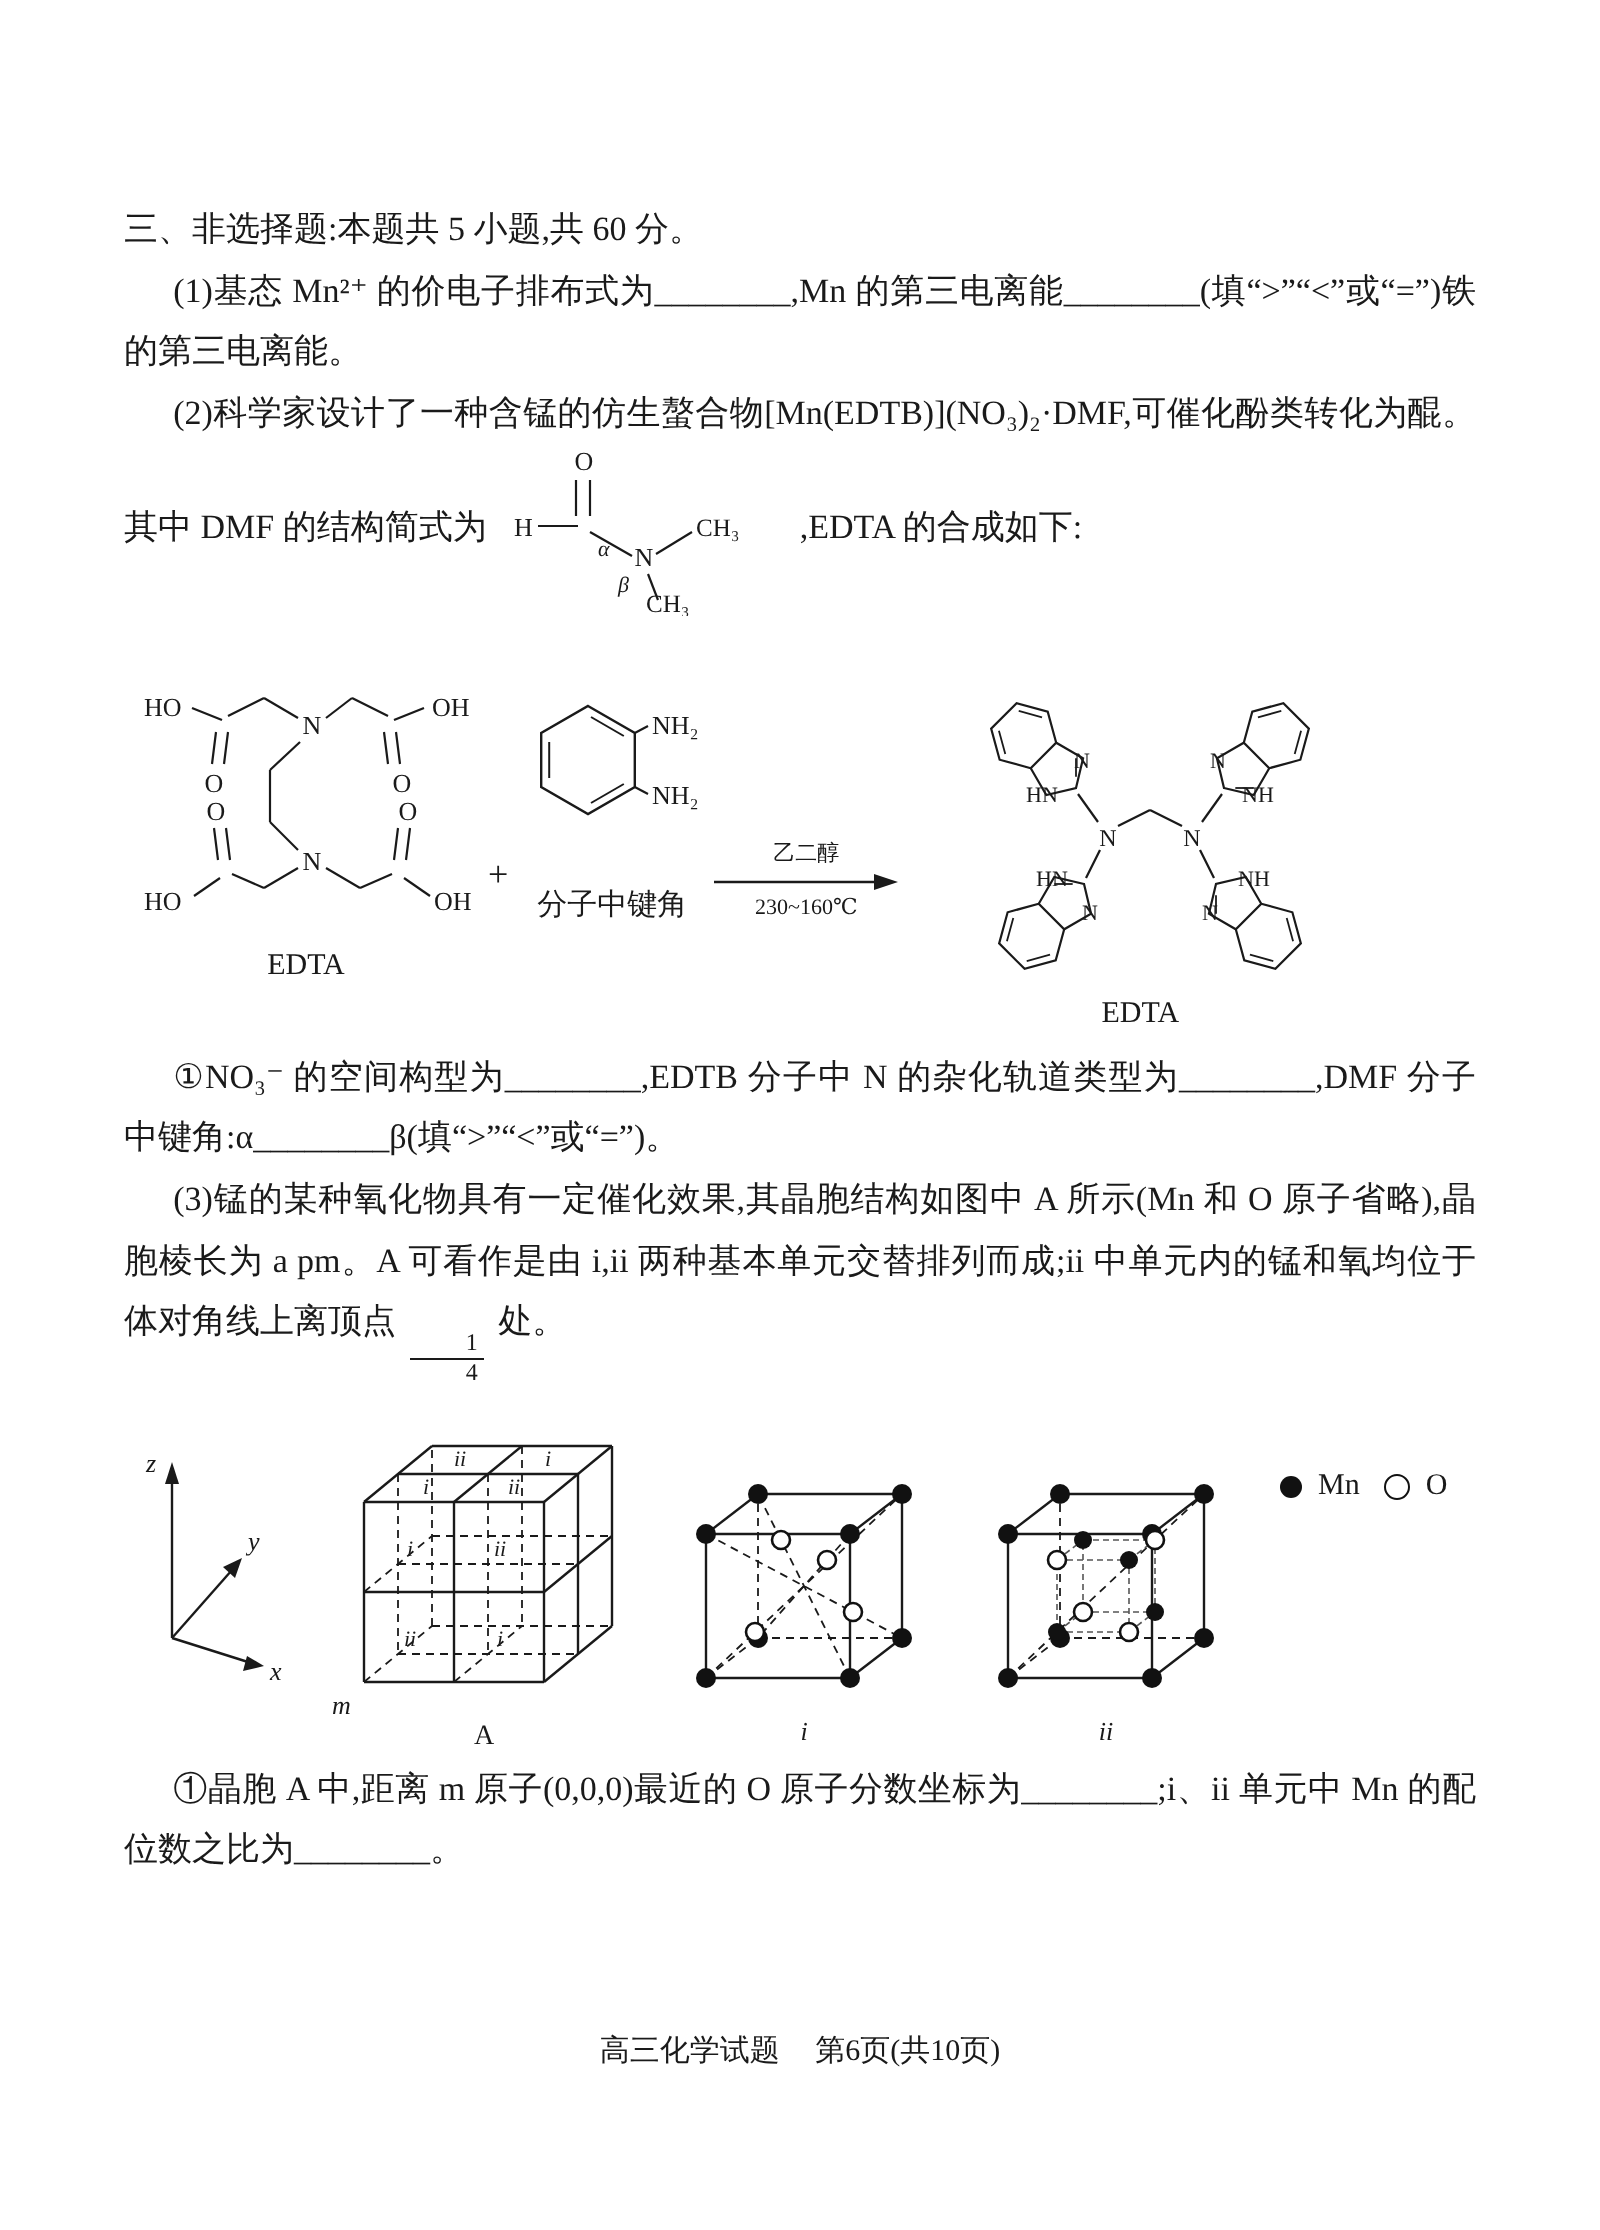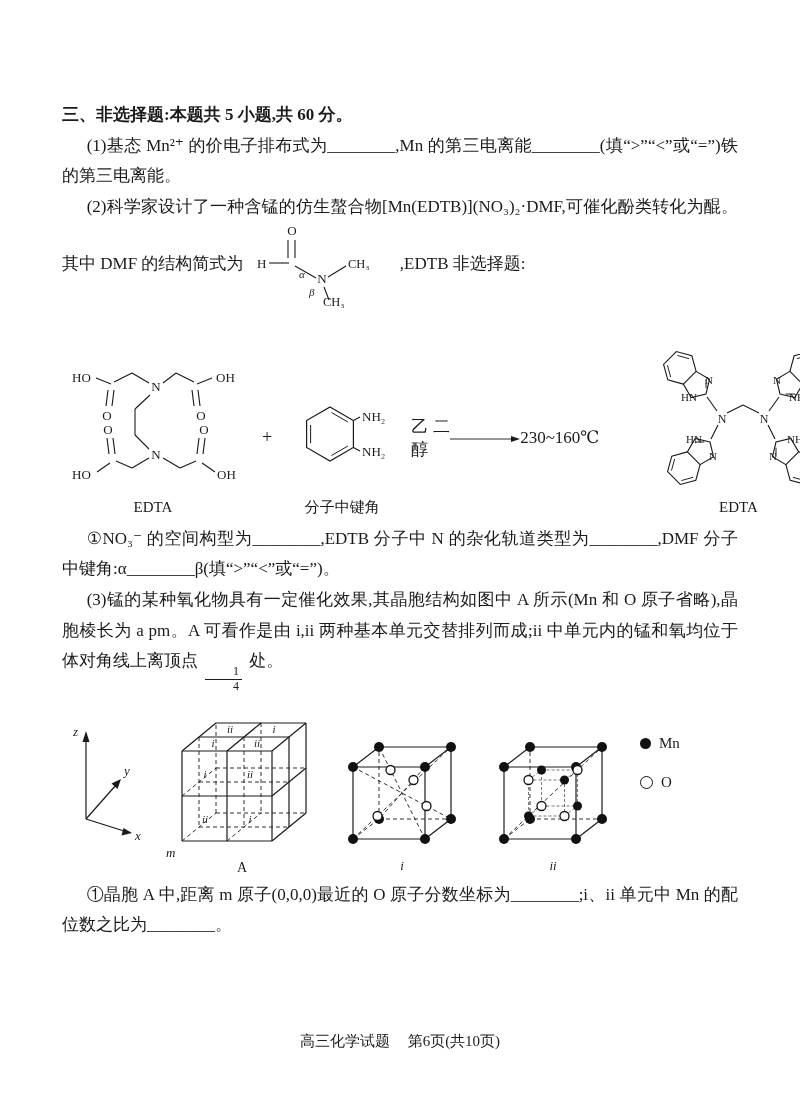--- a/index.html
+++ b/index.html
@@ -1,40 +1,40 @@
 <!DOCTYPE html>
 <html><head>
 <meta charset="utf-8">
 <style>
   html,body{margin:0;padding:0}
   body{width:800px;height:1115px;background:#fff;position:relative;overflow:hidden;
        font-family:"Liberation Serif","DejaVu Serif",serif;color:#1a1a1a}
   .page{padding:100px 62px 0 62px;font-size:17px;line-height:1.8;text-align:justify}
   .para{margin:0}
   .indent{text-indent:1.45em}
-  .bold{font-weight:700}
+  .bold{font-weight:400}
   svg text{font-family:"Liberation Serif","DejaVu Serif",serif;fill:#1a1a1a}
   .chem-inline{vertical-align:middle;margin:0 4px}
   .frac{display:inline-flex;flex-direction:column;align-items:center;vertical-align:-9px;
         line-height:1.15;font-size:12px;margin:0 3px}
   .frac-num{border-bottom:1px solid #1a1a1a;padding:0 3px}
-  .scheme-row{display:flex;align-items:flex-end;gap:19px;margin:10px 0 6px 2px}
+  .scheme-row{display:flex;align-items:flex-start;gap:1px;margin:10px 0 6px 2px}
   .scheme-col{display:flex;flex-direction:column;align-items:center}
   .scheme-label{font-size:15px;line-height:1.3;margin-top:8px;text-indent:0}
   .plus{align-self:flex-end;font-size:18px;padding:0 1px 72px 1px;line-height:1}
-  .rxn-arrow{align-self:flex-end;display:flex;flex-direction:row;align-items:center;
-             font-size:17px;line-height:1.35;padding-bottom:56px}
+  .rxn-arrow{align-self:flex-end;display:flex;flex-direction:column;align-items:center;
+             font-size:11px;line-height:1.35;padding-bottom:56px}
   .figure-row{display:flex;align-items:flex-end;gap:16px;margin:12px 0 4px 4px}
   .axes-wrap{align-self:flex-end;margin-bottom:22px}
-  .legend{display:flex;flex-direction:column;gap:12px;align-self:flex-start;margin-top:24px;font-size:15px}
+  .legend{display:flex;flex-direction:row;gap:12px;align-self:flex-start;margin-top:24px;font-size:15px}
   .legend-row{display:flex;align-items:center;gap:8px}
   .dot{width:11px;height:11px;border-radius:50%;display:inline-block}
   .dot-filled{background:#111}
   .dot-open{background:#fff;border:1.5px solid #111}
-  .footer{position:absolute;left:0;bottom:64px;width:100%;text-align:center;font-size:15px}
+  .footer{position:absolute;left:0;bottom:80px;width:100%;text-align:center;font-size:15px}
   .footer span{margin:0 7px}
 </style>
 </head>
 <body>
 
 <div class="page">
 
   <p class="para bold">三、非选择题:本题共 5 小题,共 60 分。</p>
 
 
@@ -52,21 +52,21 @@
         <line x1="72" y1="65" x2="77" y2="78" stroke="#1a1a1a" stroke-width="1.1"></line>
       </g>
       <text x="40" y="13" font-size="13" text-anchor="middle">O</text>
       <text x="5" y="46" font-size="13">H</text>
       <text x="47" y="56" font-size="11" font-style="italic">α</text>
       <text x="70" y="61" font-size="13" text-anchor="middle">N</text>
       <text x="96" y="46" font-size="12.5">CH₃</text>
       <text x="57" y="74" font-size="11" font-style="italic">β</text>
       <text x="71" y="84" font-size="12.5">CH₃</text>
     </svg>
-    <span>,EDTB 非选择题:</span>
+    <span>,EDTA 的合成如下:</span>
   </p>
 
   <div class="scheme-row">
 
     <div class="scheme-col">
       <svg width="178" height="148" viewBox="0 0 178 148">
         <g>
           <line x1="32" y1="36" x2="47" y2="42" stroke="#1a1a1a" stroke-width="1.1"></line>
           <line x1="44" y1="48" x2="42" y2="64" stroke="#1a1a1a" stroke-width="1.1"></line>
           <line x1="50" y1="48" x2="48" y2="64" stroke="#1a1a1a" stroke-width="1.1"></line>

